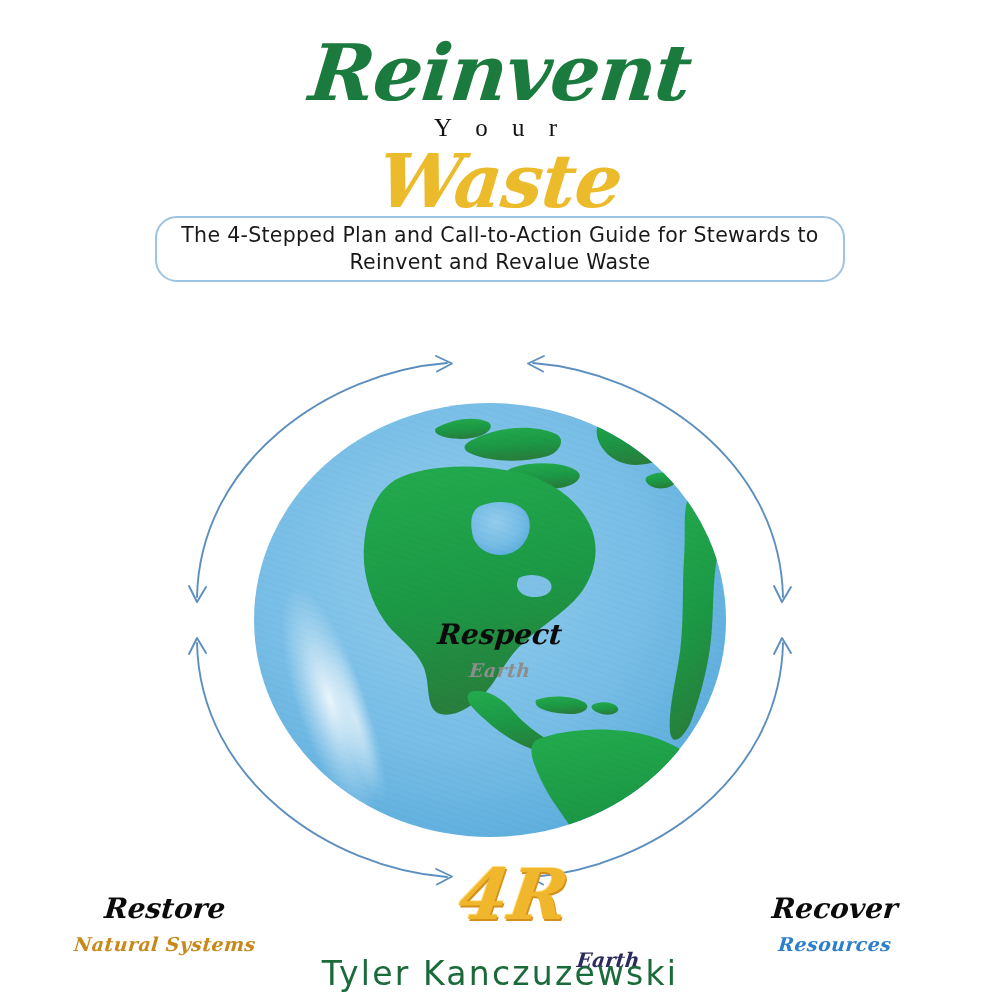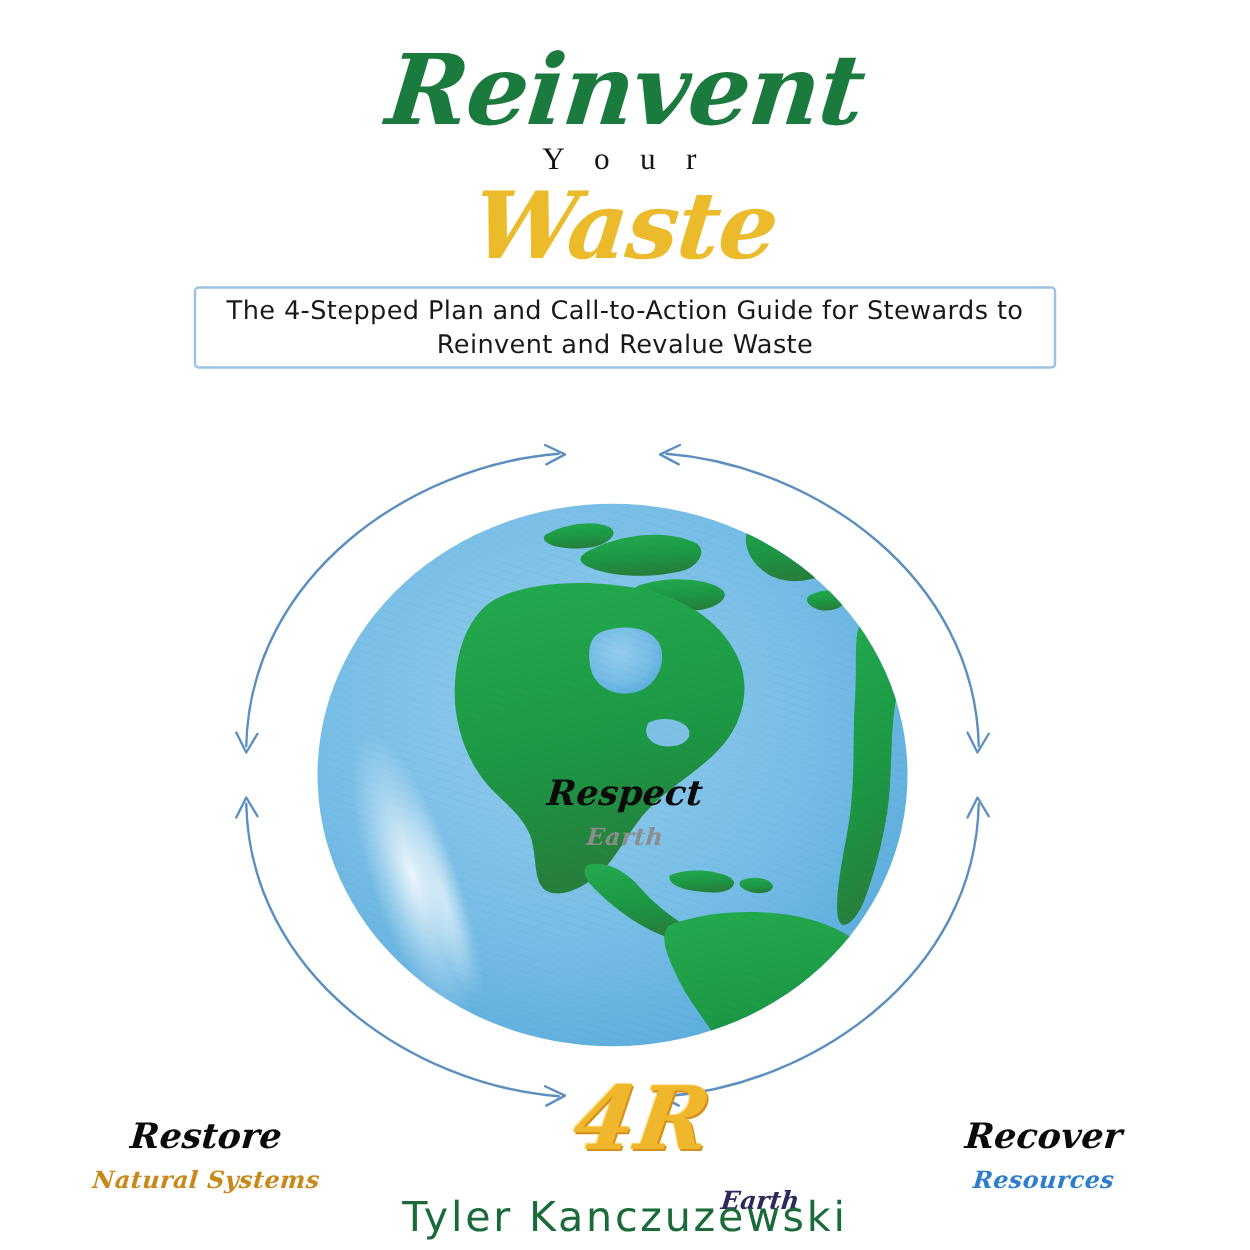--- a/index.html
+++ b/index.html
@@ -53,26 +53,26 @@
     letter-spacing: -1px;
     transform: skewX(-6deg);
     display: inline-block;
     margin-top: 2px;
   }
 
   
   #subtitle-box {
     position: absolute;
     left: 155px;
-    top: 229px;
+    top: 216px;
     width: 690px;
     height: 66px;
     box-sizing: border-box;
     border: 2px solid #9CC3E1;
-    border-radius: 4px;
+    border-radius: 22px;
     background: #ffffff;
     display: flex;
     align-items: center;
     justify-content: center;
   }
   #subtitle-text {
     font-family: "DejaVu Sans", sans-serif;
     font-size: 20.5px;
     line-height: 1.32;
     color: #191919;

